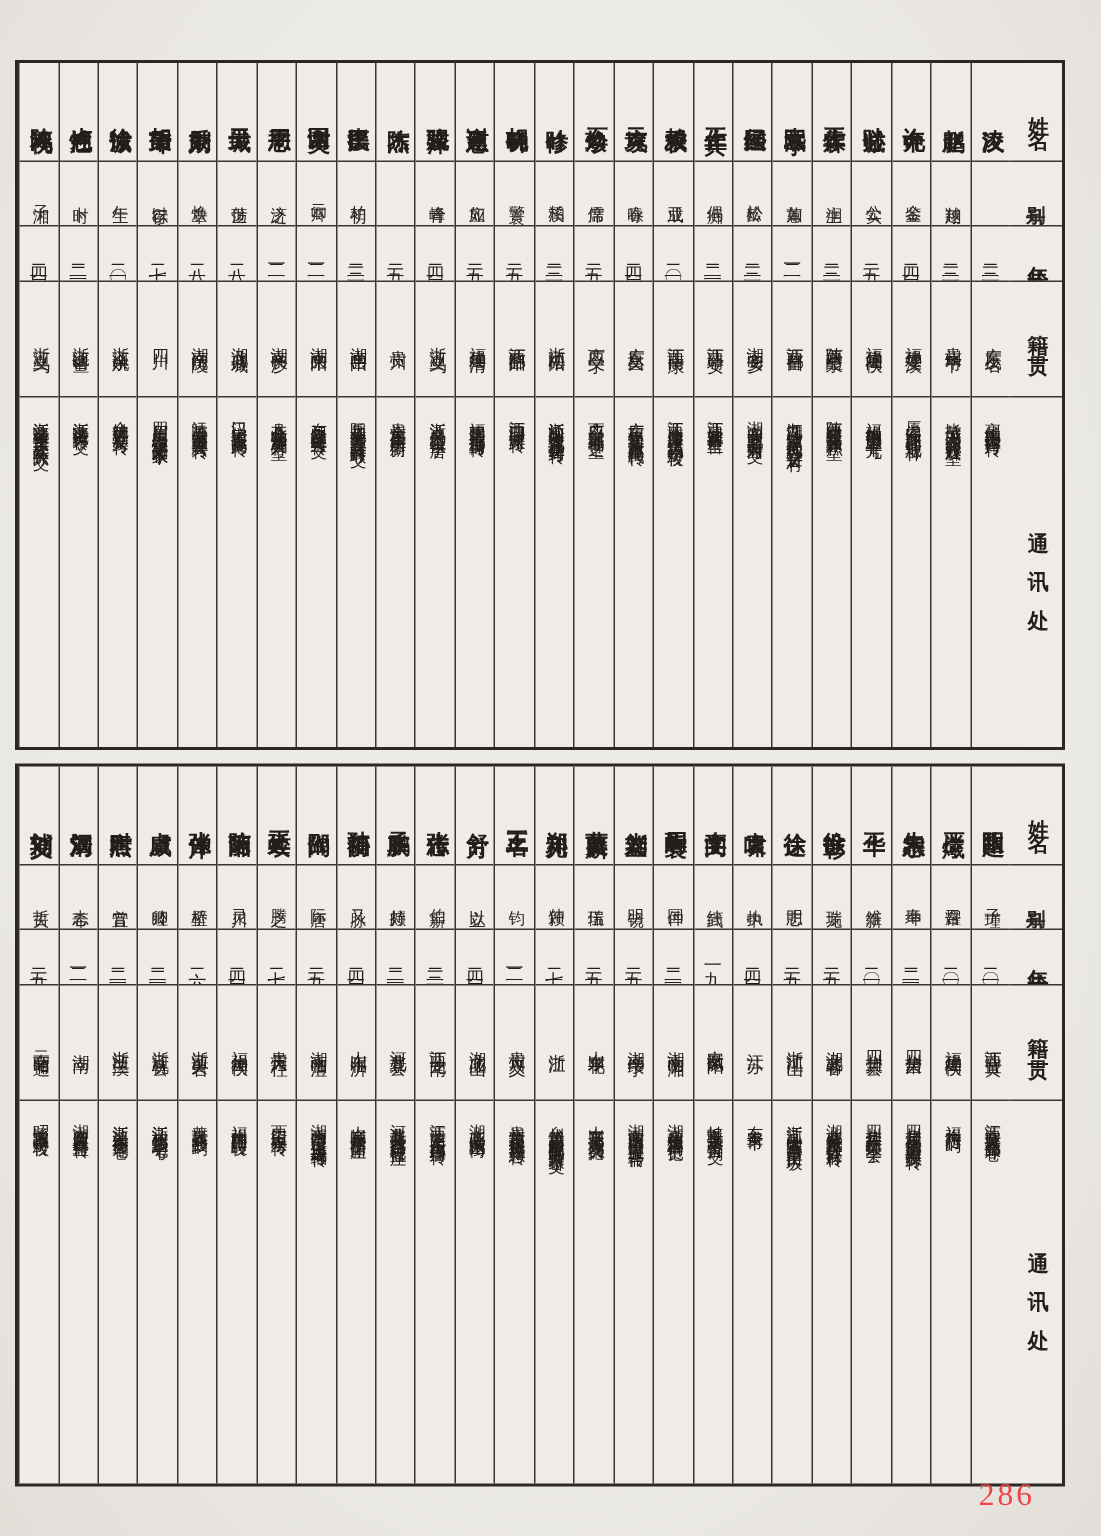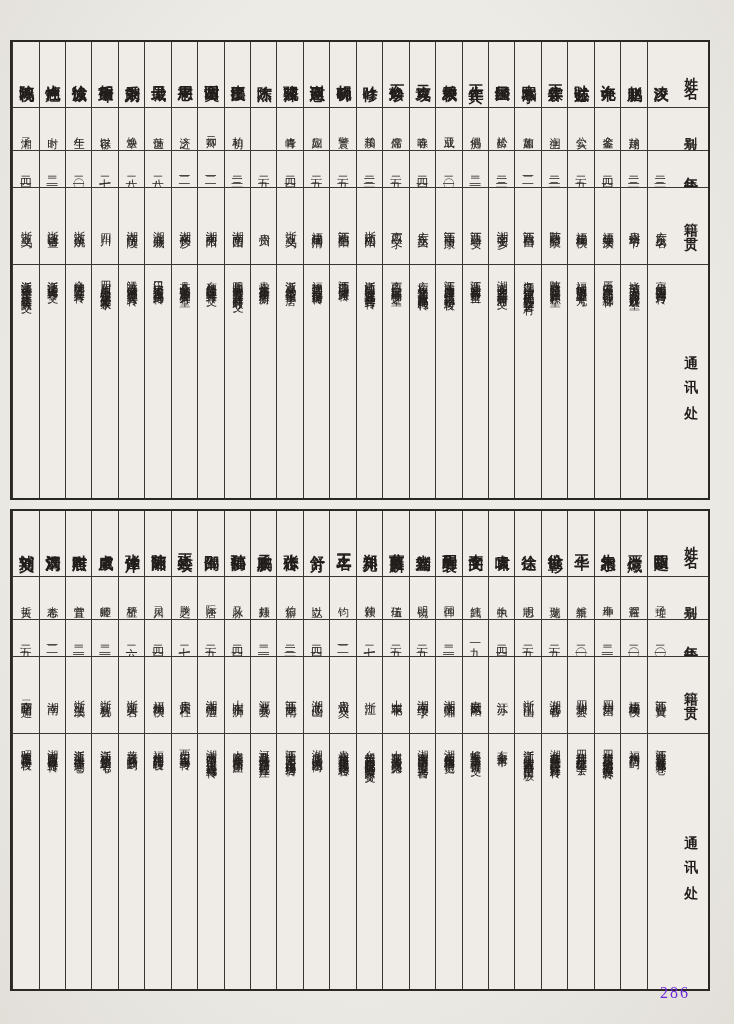--- a/index.html
+++ b/index.html
@@ -30,21 +30,21 @@
   .c-age{height:37px;font-size:12px;line-height:1.0;letter-spacing:2px;}
   .c-native{height:77px;font-size:11.5px;line-height:1.0;letter-spacing:2px;}
   .c-address{flex:1 1 auto;border-bottom:none;justify-content:flex-start;padding-top:7px;font-size:11px;line-height:1.02;letter-spacing:1.5px;}
   .header-col .cell{font-weight:700;font-size:14px;letter-spacing:9px;}
   .header-col .c-address{justify-content:center;letter-spacing:26px;padding-top:0;}
   .header-col .c-age{letter-spacing:3px;}
   .header-col .c-native{letter-spacing:14px;}
   .header-col .c-alias{font-size:13px;letter-spacing:2px;}
   .page-number{
     position:absolute;right:44px;top:984px;
-    font-size:16px;letter-spacing:2px;color:#6d28d9;
+    font-size:21px;letter-spacing:2px;color:#ef4444;
   }
 </style>
 </head>
 <body>
 
 <div class="page">
   <div class="rtable top">
       <div class="col header-col">
         <div class="cell c-name">姓名</div>
         <div class="cell c-alias">别号</div>

